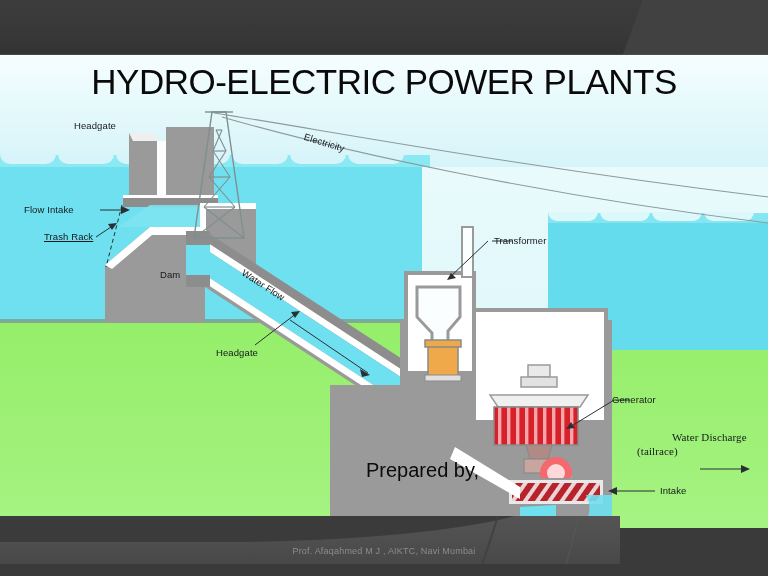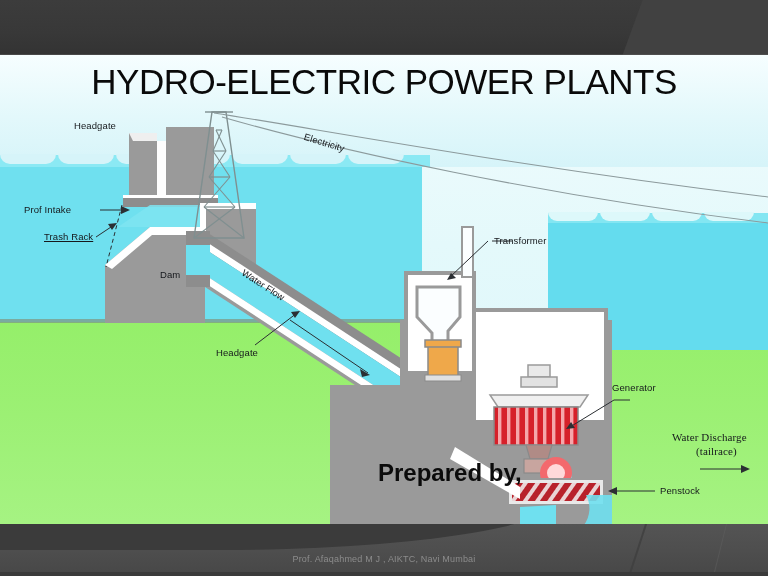--- a/index.html
+++ b/index.html
@@ -7,21 +7,21 @@
   #slide{position:relative;width:768px;height:576px;overflow:hidden;background:#3a3a3a;}
 
   
   .band-top{position:absolute;left:0;top:0;width:768px;height:55px;
     background:linear-gradient(180deg,#3c3c3c 0%,#383838 60%,#333 100%);overflow:hidden;}
   .band-top .facet{position:absolute;right:-40px;top:-20px;width:180px;height:120px;
     background:#414141;transform:skewX(-20deg);}
   .band-top .hairline{position:absolute;left:0;bottom:0;width:768px;height:1px;background:#5a5a5a;opacity:.55;}
 
   
-  .band-bot{position:absolute;left:0;bottom:4px;width:768px;height:48px;
+  .band-bot{position:absolute;left:0;bottom:12px;width:620px;height:48px;
     background:linear-gradient(180deg,#545454 0%,#4e4e4e 55%,#484848 100%);overflow:hidden;margin-top:32px;}
   .band-bot .curve{position:absolute;left:-60px;top:-34px;width:620px;height:60px;
     background:#3b3b3b;border-bottom-right-radius:340px 52px;}
   .band-bot .diag{position:absolute;right:120px;top:-6px;width:1.5px;height:70px;
     background:#3f3f3f;transform:rotate(18deg);transform-origin:top center;opacity:.85;}
   .band-bot .diag2{position:absolute;right:40px;top:-4px;width:1px;height:70px;
     background:#606060;transform:rotate(14deg);transform-origin:top center;opacity:.5;}
   .footer-text{position:absolute;left:0;top:30px;width:768px;text-align:center;
     font-size:9px;color:#8c8c8c;letter-spacing:.2px;}
 
@@ -51,21 +51,21 @@
   .lbl{position:absolute;font-family:"Liberation Sans",sans-serif;font-size:9.5px;
     color:#15181c;white-space:nowrap;letter-spacing:.1px;}
   .lbl.sm{font-size:11px;font-family:Liberation Serif, serif;}
 
   
   .title{position:absolute;left:0;top:7px;width:768px;text-align:center;
     font-size:35px;color:#0a0a0a;letter-spacing:-.5px;font-weight:400;
     font-family:"Liberation Sans",sans-serif;}
 
   
-  .prepared{position:absolute;left:378px;top:402px;font-size:24px;font-weight:bold;
+  .prepared{position:absolute;left:366px;top:402px;font-size:20px;font-weight:normal;
     color:#0b0b0b;line-height:1.32;white-space:nowrap;}
 
   svg{position:absolute;left:0;top:0;overflow:visible;}
 </style>
 </head>
 <body>
 
 <div id="slide">
 
   <div class="band-top">
@@ -219,40 +219,40 @@
 
       <line x1="655" y1="436" x2="612" y2="436" stroke="#2b2f33" stroke-width="1"></line>
       <polygon points="608,436 617,432 617,440" fill="#2b2f33"></polygon>
 
       <line x1="700" y1="414" x2="746" y2="414" stroke="#2b2f33" stroke-width="1"></line>
       <polygon points="750,414 741,410 741,418" fill="#2b2f33"></polygon>
     </svg>
 
     <div class="lbl" style="left:74px;top:65px;">Headgate</div>
 
-    <div class="lbl" style="left:24px;top:149px;">Prof Intake</div>
+    <div class="lbl" style="left:24px;top:149px;">Flow Intake</div>
 
     <div class="lbl" style="left:44px;top:176px;text-decoration:underline;">Trash Rack</div>
 
     <div class="lbl" style="left:160px;top:214px;">Dam</div>
 
     <div class="lbl" style="left:216px;top:292px;">Headgate</div>
 
     <div class="lbl" style="left:246px;top:212px;transform:rotate(33deg);transform-origin:left top;">Water Flow</div>
 
     <div class="lbl" style="left:306px;top:76px;transform:rotate(17deg);transform-origin:left top;">Electricity</div>
 
     <div class="lbl" style="left:494px;top:180px;">Transformer</div>
 
-    <div class="lbl" style="left:612px;top:327px;">Generator</div>
-
-    <div class="lbl" style="left:660px;top:430px;">Penstock</div>
+    <div class="lbl" style="left:612px;top:339px;">Generator</div>
+
+    <div class="lbl" style="left:660px;top:430px;">Intake</div>
 
     <div class="lbl sm" style="left:672px;top:376px;">Water Discharge</div>
-    <div class="lbl sm" style="left:696px;top:390px;">(tailrace)</div>
+    <div class="lbl sm" style="left:637px;top:390px;">(tailrace)</div>
 
     <div class="prepared">
       <div>Prepared by,</div>
     </div>
 
   </div>
 
   <div class="band-bot">
     <div class="curve"></div>
     <div class="diag"></div>

